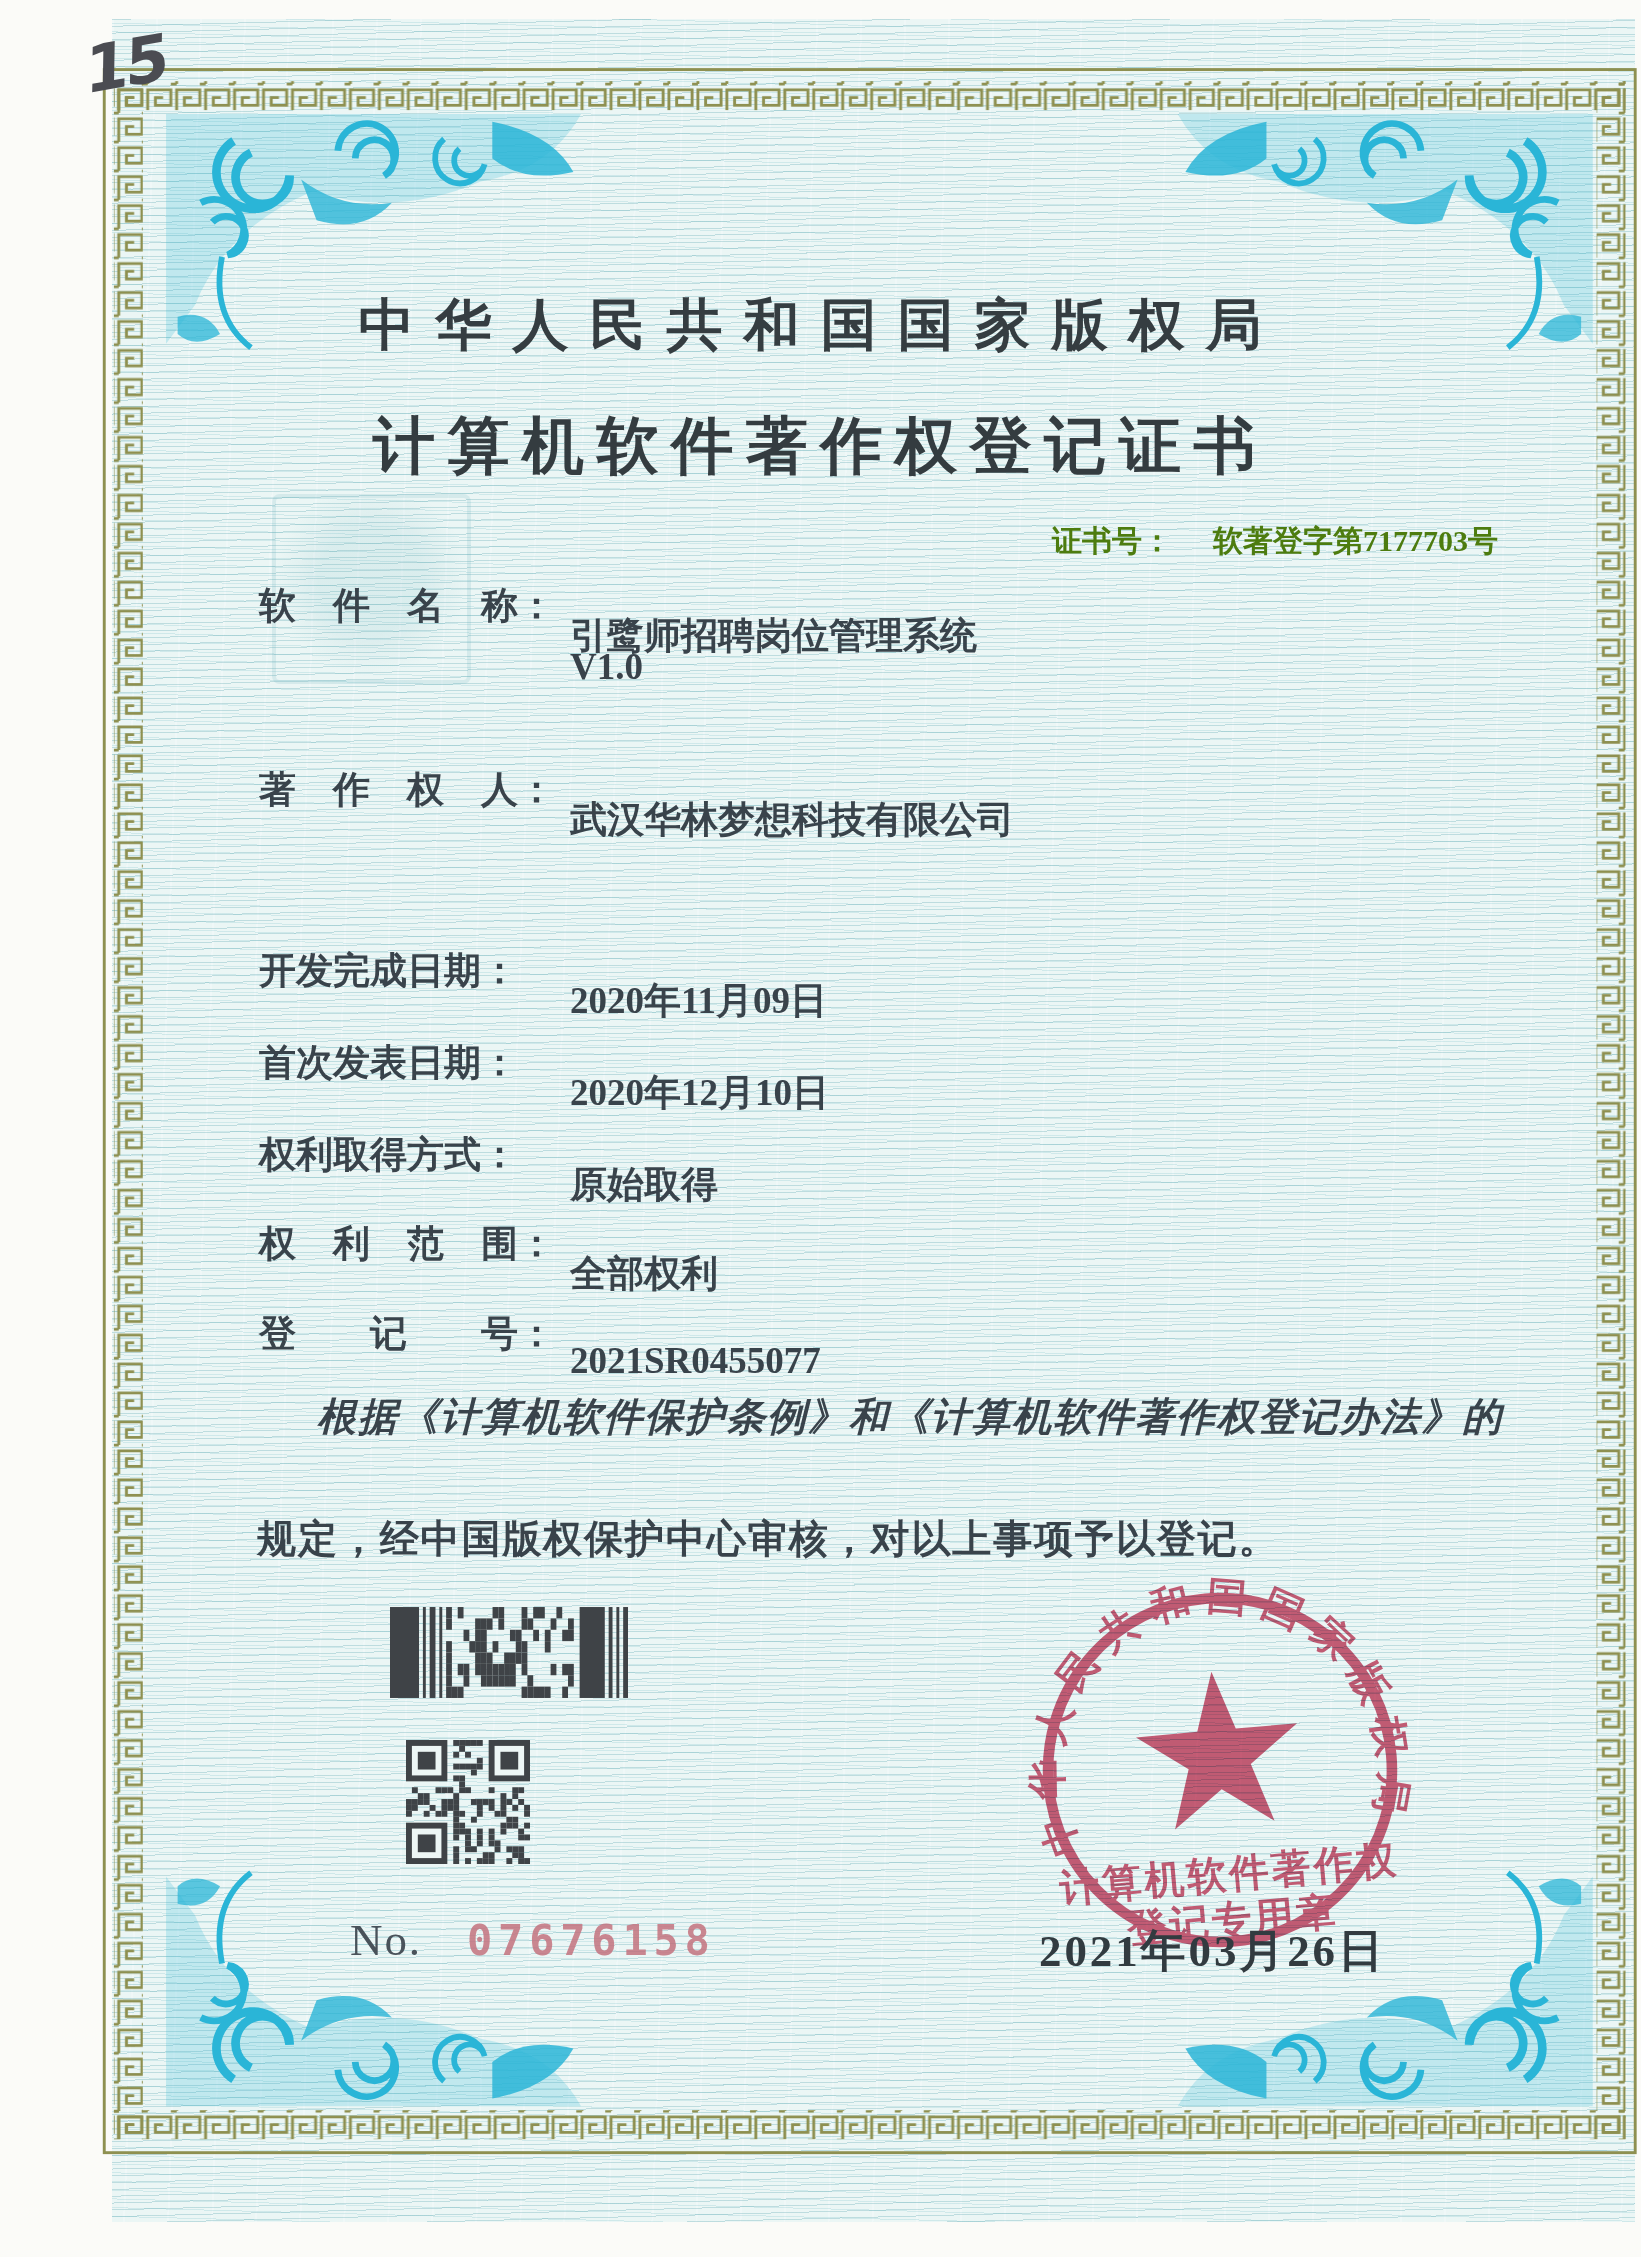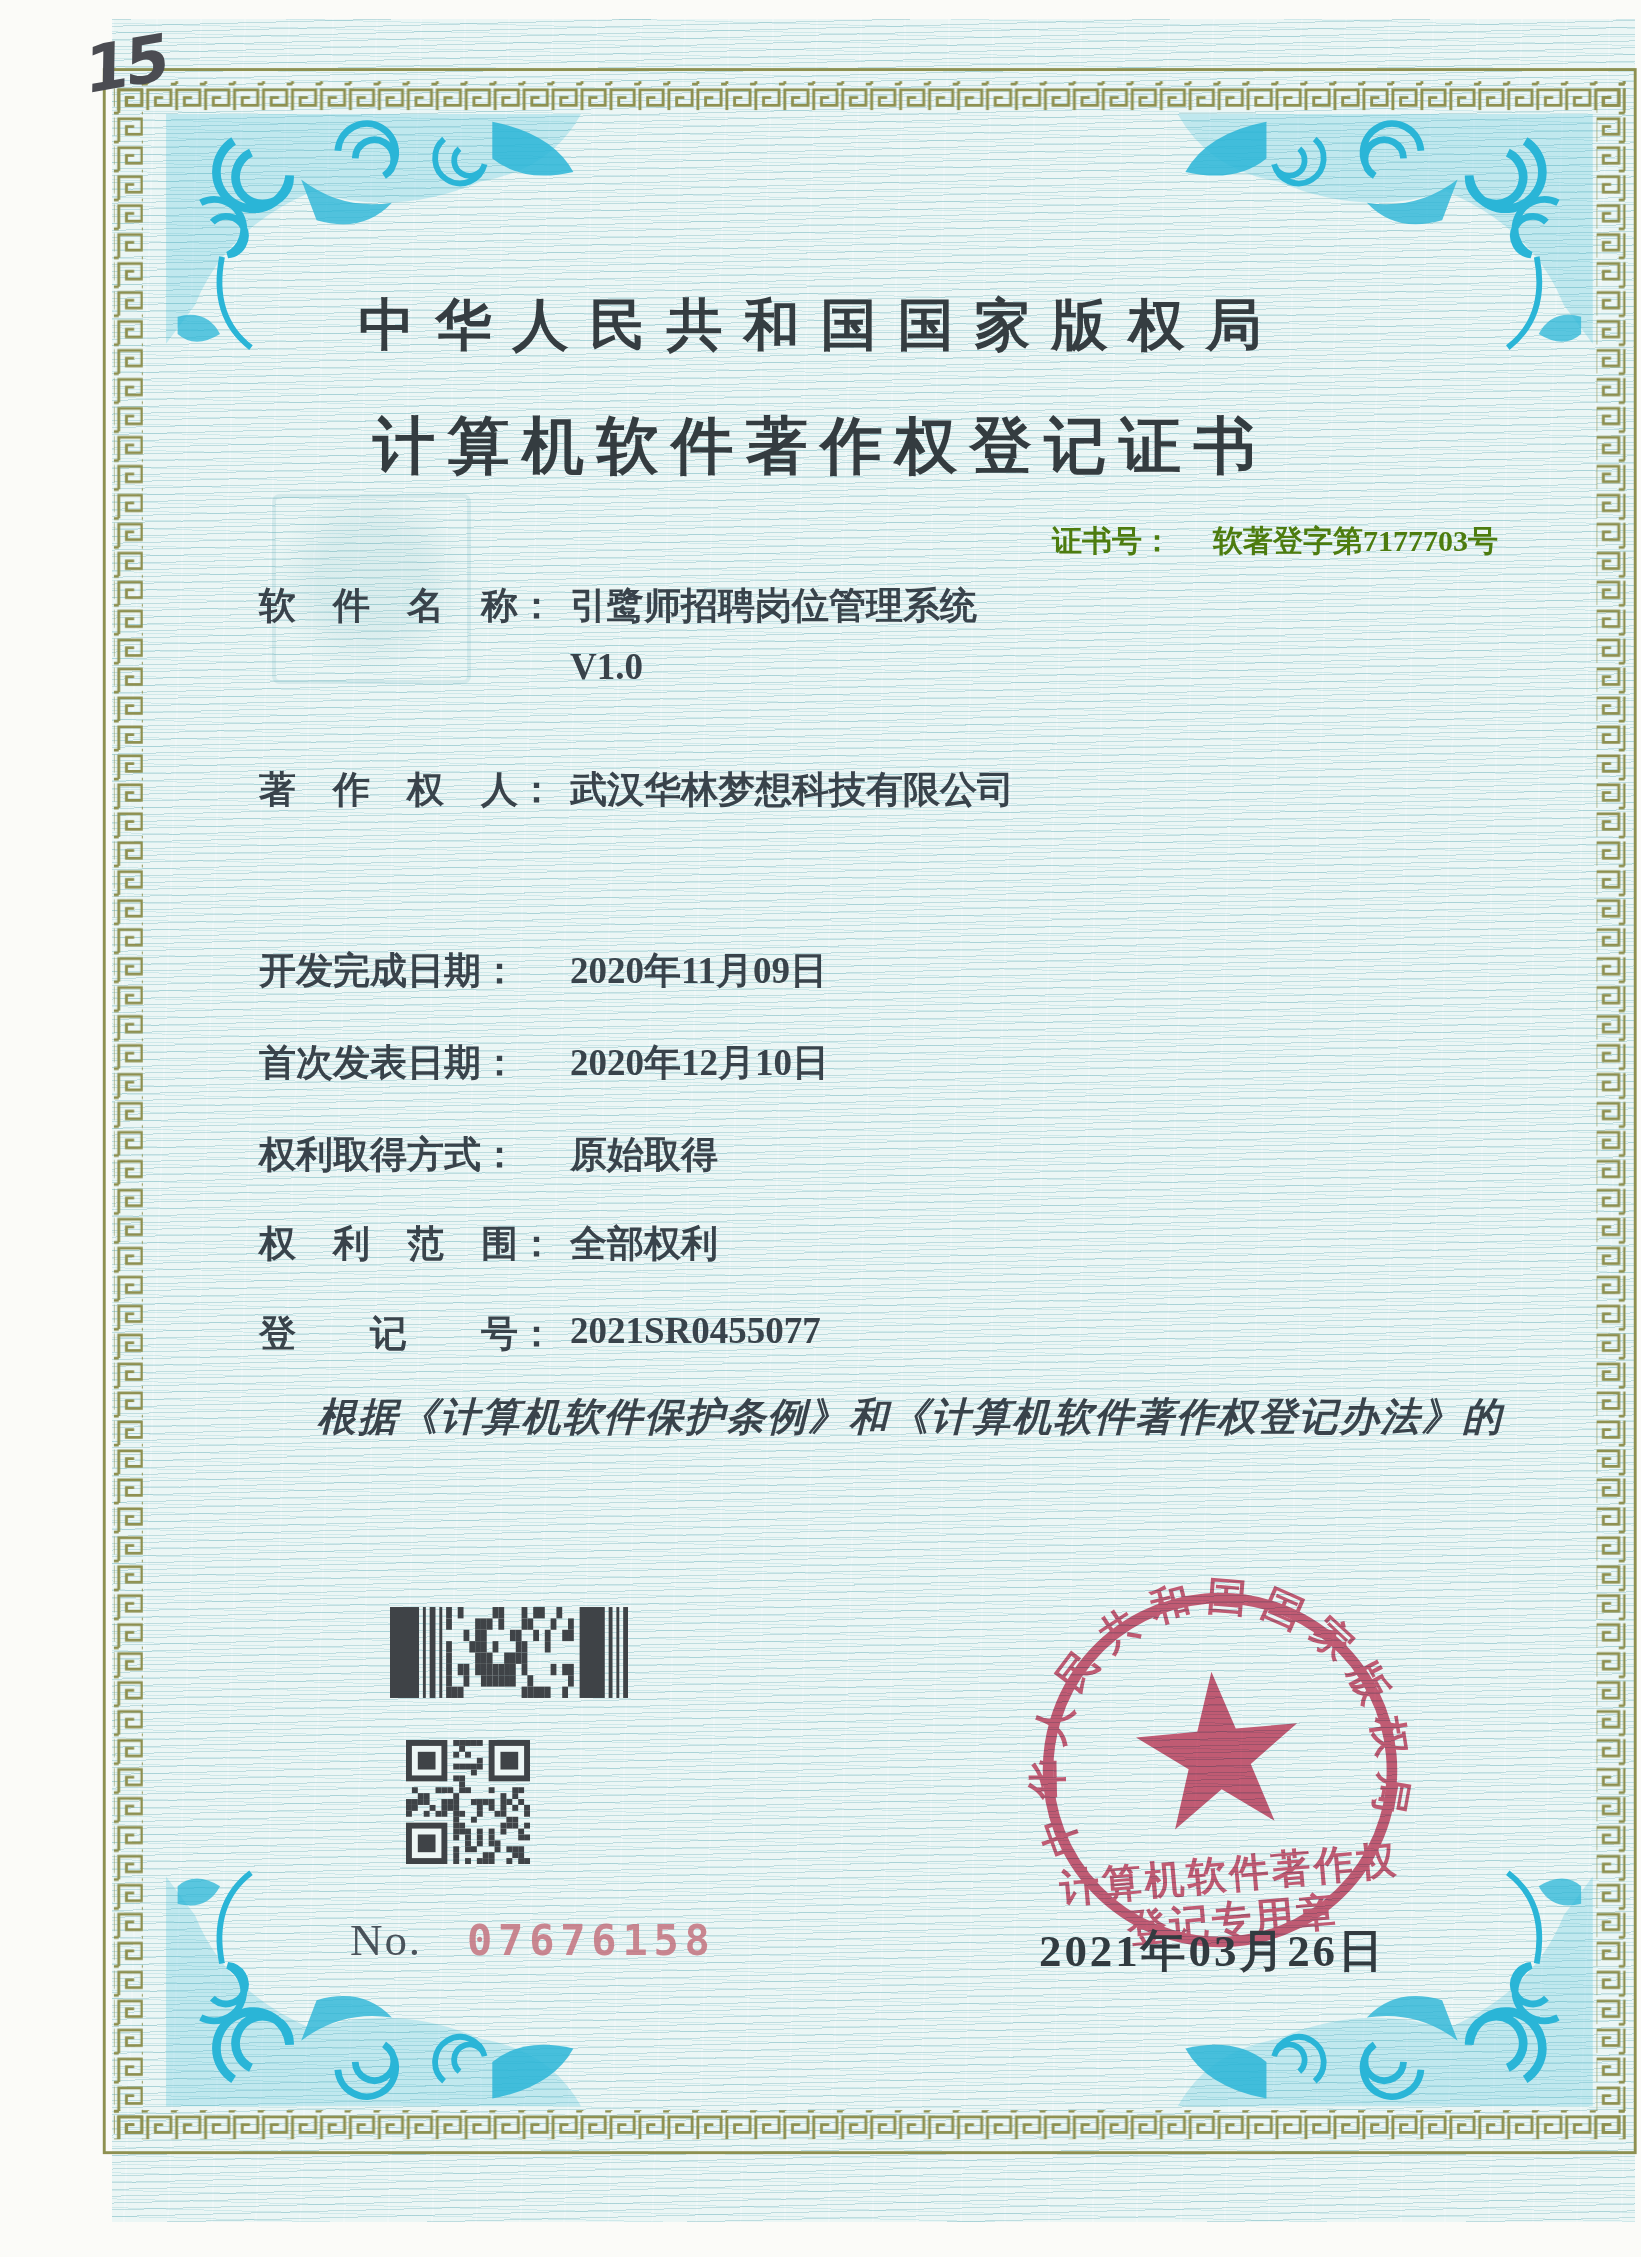--- a/index.html
+++ b/index.html
@@ -25,21 +25,21 @@
     font-size:56px; font-weight:bold; letter-spacing:21px; color:#353d41;
   }
   .cert-title{
     left:0; right:0; top:404px; text-align:center;
     font-size:62px; font-weight:bold; letter-spacing:12.6px; color:#343c40;
   }
   .certno{left:1052px; top:521px; font-size:30px; font-weight:bold; color:#4d7c0f;}
   .certno .gap{display:inline-block; width:41px;}
   .row{position:absolute; left:259px; display:flex; font-size:37px; font-weight:bold; color:#39434b;}
   .row .lab{display:inline-block; width:311px;}
-  .row .val{display:inline-block;}
+  .row .val{display:inline-block;margin-top:30px;}
   .v2{position:absolute; left:570px; top:645px; font-size:37px; font-weight:bold;}
   .para{position:absolute; font-size:39px; font-weight:bold; letter-spacing:1.9px; color:#39434b;}
   .p1{left:317px; top:1390px;font-style:italic;}
   .p2{left:257px; top:1512px;}
   .serial{position:absolute; left:350px; top:1914px; display:flex; align-items:baseline; gap:45px;}
   .serial .no-lab{font-size:45px; color:#49525a; letter-spacing:1.9px;}
   .serial .no-num{
     font-family:"DejaVu Sans Mono", monospace;
     font-size:42px; color:#c4737f; letter-spacing:5.8px; font-weight:bold; opacity:.85;
   }
@@ -148,20 +148,21 @@
     <span class="lab">权　利　范　围：</span>
     <span class="val">全部权利</span>
   </div>
 
   <div class="row" style="top:1309px">
     <span class="lab">登　　记　　号：</span>
     <span class="val">2021SR0455077</span>
   </div>
 
   <div class="para p1">根据《计算机软件保护条例》和《计算机软件著作权登记办法》的</div>
+  <div class="para p2">规定，经中国版权保护中心审核，对以上事项予以登记。</div>
 
   <svg class="deco" style="left:390px; top:1607px" width="238" height="91" viewBox="0 0 246 94">
     <rect x="0" y="0" width="30" height="94" fill="#3f4347"></rect>
     <rect x="34" y="0" width="3" height="94" fill="#3f4347"></rect>
     <rect x="41" y="0" width="6" height="94" fill="#3f4347"></rect>
     <rect x="51" y="0" width="3" height="94" fill="#3f4347"></rect>
     <g id="bc-noise" fill="#3f4347">
         <rect x="58" y="0" width="6" height="11.75"></rect>
         <rect x="58" y="11.75" width="6" height="11.75"></rect>
         <rect x="58" y="35.25" width="6" height="11.75"></rect>

